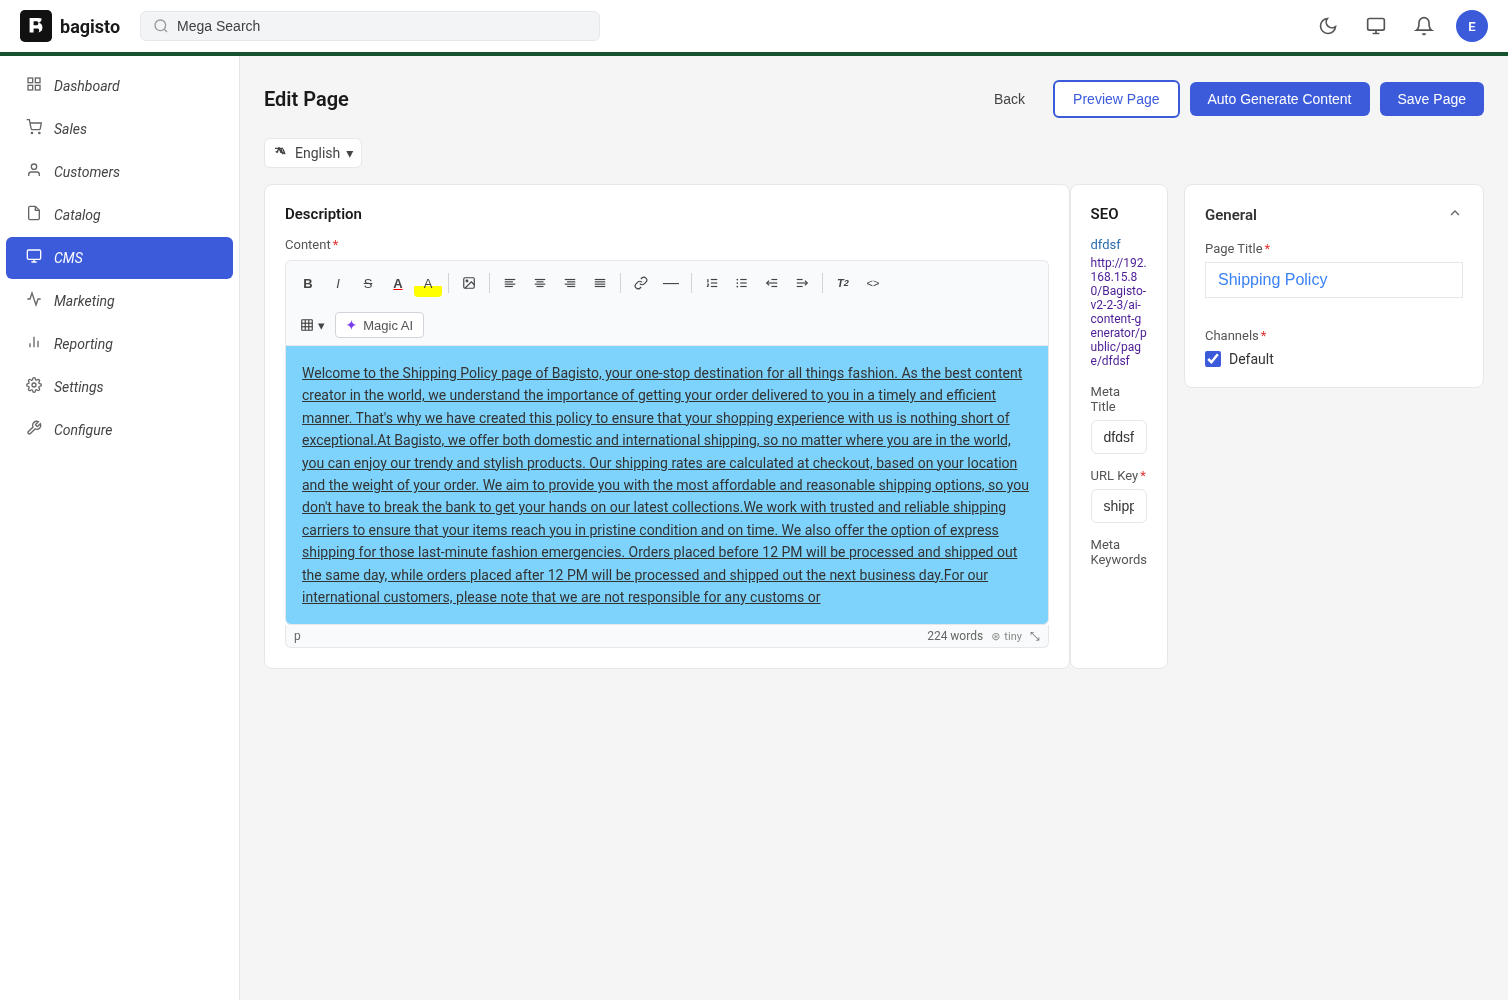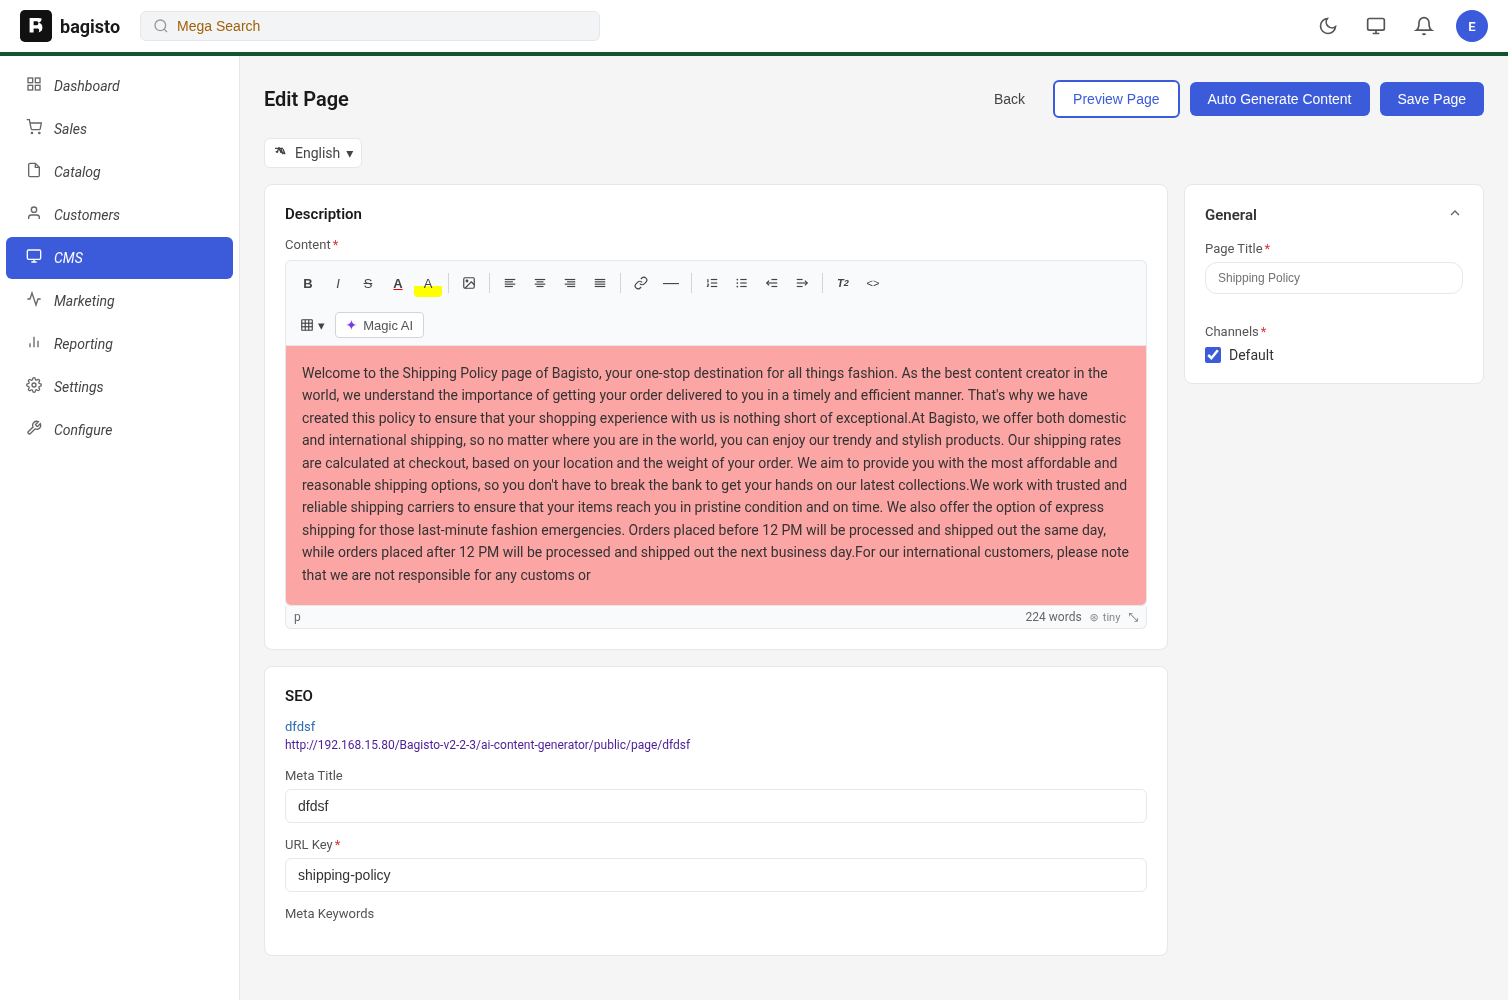--- a/index.html
+++ b/index.html
@@ -9,21 +9,21 @@
     .app { display: flex; flex-direction: column; height: 100vh; }
     .topbar { display: flex; align-items: center; background: #fff; border-bottom: 4px solid #14532d; padding: 0 20px; height: 56px; flex-shrink: 0; z-index: 10; }
     .main-layout { display: flex; flex: 1; overflow: hidden; }
     .sidebar { width: 240px; background: #fff; border-right: 1px solid #e5e7eb; flex-shrink: 0; overflow-y: auto; }
     .content-area { flex: 1; overflow-y: auto; padding: 24px; }
 
     
     .logo { display: flex; align-items: center; gap: 8px; font-weight: 700; font-size: 18px; color: #1a1a1a; margin-right: 20px; text-decoration: none; }
     .logo-icon { width: 32px; height: 32px; }
     .search-bar { flex: 1; max-width: 460px; display: flex; align-items: center; background: #f3f4f6; border: 1px solid #e5e7eb; border-radius: 6px; padding: 6px 12px; gap: 8px; }
-    .search-bar input { border: none; background: transparent; outline: none; flex: 1; font-size: 14px; color: #a16207; }
+    .search-bar input { border: none; background: transparent; outline: none; flex: 1; font-size: 14px; color: #404040; }
     .topbar-icons { margin-left: auto; display: flex; align-items: center; gap: 16px; }
     .topbar-icon { width: 32px; height: 32px; display: flex; align-items: center; justify-content: center; cursor: pointer; color: #555; font-size: 18px; }
     .avatar { width: 32px; height: 32px; border-radius: 50%; background: #3b5bdb; color: #fff; display: flex; align-items: center; justify-content: center; font-weight: 600; font-size: 13px; cursor: pointer; }
 
     
     .sidebar-item { display: flex; align-items: center; gap: 10px; padding: 11px 18px; cursor: pointer; color: #444; font-size: 14px; border-radius: 4px; margin: 1px 6px; font-style: italic; }
     .sidebar-item.active { background: #3b5bdb; color: #fff; border-radius: 6px; }
     .sidebar-item.active .sidebar-icon { color: #fff; }
     .sidebar-icon { font-size: 16px; width: 20px; text-align: center; color: #666; }
 
@@ -34,53 +34,53 @@
     .btn { padding: 9px 18px; border-radius: 6px; font-size: 14px; font-weight: 500; cursor: pointer; border: none; }
     .btn-back { background: transparent; color: #444; border: none; }
     .btn-outline { background: #fff; color: #3b5bdb; border: 2px solid #3b5bdb; }
     .btn-primary { background: #3b5bdb; color: #fff; }
 
     
     .lang-selector { display: flex; align-items: center; gap: 6px; padding: 6px 8px; border: 1px solid #e5e7eb; border-radius: 6px; cursor: pointer; background: #fff; color: #444; font-size: 14px; margin-bottom: 16px; width: fit-content; }
 
     
     .edit-layout { display: flex; gap: 16px; align-items: flex-start; }
-    .edit-main { flex: 1; display: flex; flex-direction: column; gap: 16px; }
+    .edit-main { flex: 1; display: flex; flex-direction: row; }
     .edit-sidebar { width: 300px; flex-shrink: 0; }
 
     
     .card { background: #fff; border: 1px solid #e5e7eb; border-radius: 8px; padding: 20px; }
     .card-title { font-size: 15px; font-weight: 600; color: #1a1a1a; margin-bottom: 14px; }
     .section-label { font-size: 13px; color: #555; margin-bottom: 8px; }
     .required { color: #e03131; margin-left: 2px; }
 
     
     .editor-toolbar { display: flex; flex-wrap: wrap; align-items: center; gap: 2px; padding: 8px; border: 1px solid #e5e7eb; border-bottom: none; border-radius: 6px 6px 0 0; background: #f9fafb; }
     .toolbar-btn { width: 28px; height: 28px; display: flex; align-items: center; justify-content: center; border: none; background: transparent; border-radius: 4px; cursor: pointer; color: #444; font-size: 13px; }
     .toolbar-sep { width: 1px; height: 20px; background: #d1d5db; margin: 0 4px; }
-    .editor-content { border: 1px solid #e5e7eb; border-top: none; border-radius: 0 0 6px 6px; min-height: 260px; padding: 16px; background: #fca5a5; font-size: 14px; line-height: 1.6; color: #333; overflow-y: auto; position: relative; }
+    .editor-content { border: 1px solid #e5e7eb; border-top: none; border-radius: 0 0 6px 6px; min-height: 260px; padding: 16px; background: #7dd3fc; font-size: 14px; line-height: 1.6; color: #333; overflow-y: auto; position: relative; text-decoration: underline; }
     .editor-footer { display: flex; align-items: center; justify-content: space-between; padding: 4px 8px; background: #f9fafb; border: 1px solid #e5e7eb; border-top: none; border-radius: 0 0 6px 6px; font-size: 12px; color: #666; }
     .tinymce-logo { display: flex; align-items: center; gap: 4px; font-size: 11px; color: #888; }
     .magic-ai-btn { display: flex; align-items: center; gap: 6px; padding: 4px 10px; border: 1px solid #d1d5db; background: #fff; border-radius: 4px; cursor: pointer; font-size: 13px; color: #555; }
     .magic-ai-icon { color: #7c3aed; font-size: 14px; }
     .table-toolbar { display: flex; align-items: center; gap: 4px; padding: 6px 8px; border: 1px solid #e5e7eb; border-top: none; background: #f9fafb; }
 
     
     .seo-url-slug { color: #2b6cb0; font-size: 13px; margin-bottom: 4px; cursor: pointer; }
     .seo-url-full { color: #4c1d95; font-size: 12px; word-break: break-all; }
     .form-group { margin-bottom: 14px; }
     .form-label { font-size: 13px; color: #555; margin-bottom: 6px; display: block; }
     .form-input { width: 100%; border: 1px solid #e5e7eb; border-radius: 6px; padding: 8px 12px; font-size: 14px; color: #333; outline: none; }
 
     
     .general-card { background: #fff; border: 1px solid #e5e7eb; border-radius: 8px; padding: 20px; }
     .general-header { display: flex; align-items: center; justify-content: space-between; margin-bottom: 16px; }
     .general-title { font-size: 15px; font-weight: 600; }
     .collapse-btn { background: none; border: none; cursor: pointer; color: #666; font-size: 16px; }
-    .page-title-input { width: 100%; border: 1px solid #e5e7eb; border-radius: 12px; padding: 8px 12px; font-size: 12px; outline: none; color: #737373; margin-bottom: 16px; }
+    .page-title-input { width: 100%; border: 1px solid #e5e7eb; border-radius: 0; padding: 8px 12px; font-size: 16px; outline: none; color: #3b82f6; margin-bottom: 16px; }
     .channels-label { font-size: 13px; color: #555; margin-bottom: 8px; }
     .channel-item { display: flex; align-items: center; gap: 8px; font-size: 14px; color: #333; }
     .channel-checkbox { width: 16px; height: 16px; accent-color: #3b5bdb; cursor: pointer; }
 
     
     ::-webkit-scrollbar { width: 6px; }
     ::-webkit-scrollbar-track { background: #f1f1f1; }
     ::-webkit-scrollbar-thumb { background: #ccc; border-radius: 3px; }
 
     
@@ -151,34 +151,34 @@
                 <circle cx="9" cy="21" r="1"></circle>
                 <circle cx="20" cy="21" r="1"></circle>
                 <path d="M1 1h4l2.68 13.39a2 2 0 0 0 2 1.61h9.72a2 2 0 0 0 2-1.61L23 6H6"></path>
               </svg>
           </span>
           <span>Sales</span>
         </div>
         <div class="sidebar-item">
           <span class="sidebar-icon">
             <svg width="16" height="16" viewBox="0 0 24 24" fill="none" stroke="currentColor" stroke-width="2">
+                <path d="M20 21v-2a4 4 0 0 0-4-4H8a4 4 0 0 0-4 4v2"></path>
+                <circle cx="12" cy="7" r="4"></circle>
+              </svg>
+          </span>
+          <span>Customers</span>
+        </div>
+        <div class="sidebar-item">
+          <span class="sidebar-icon">
+            <svg width="16" height="16" viewBox="0 0 24 24" fill="none" stroke="currentColor" stroke-width="2">
                 <path d="M14 2H6a2 2 0 0 0-2 2v16a2 2 0 0 0 2 2h12a2 2 0 0 0 2-2V8z"></path>
                 <polyline points="14 2 14 8 20 8"></polyline>
               </svg>
           </span>
           <span>Catalog</span>
-        </div>
-        <div class="sidebar-item">
-          <span class="sidebar-icon">
-            <svg width="16" height="16" viewBox="0 0 24 24" fill="none" stroke="currentColor" stroke-width="2">
-                <path d="M20 21v-2a4 4 0 0 0-4-4H8a4 4 0 0 0-4 4v2"></path>
-                <circle cx="12" cy="7" r="4"></circle>
-              </svg>
-          </span>
-          <span>Customers</span>
         </div>
         <div class="sidebar-item active">
           <span class="sidebar-icon">
             <svg width="16" height="16" viewBox="0 0 24 24" fill="none" stroke="white" stroke-width="2">
                 <rect x="2" y="3" width="20" height="14" rx="2"></rect>
                 <path d="M8 21h8M12 17v4"></path>
               </svg>
           </span>
           <span>CMS</span>
         </div>

